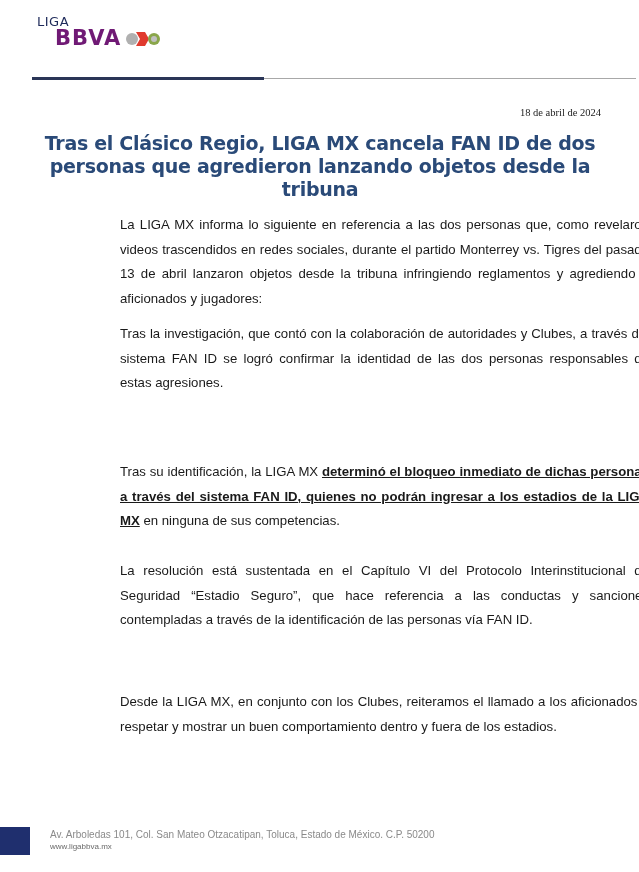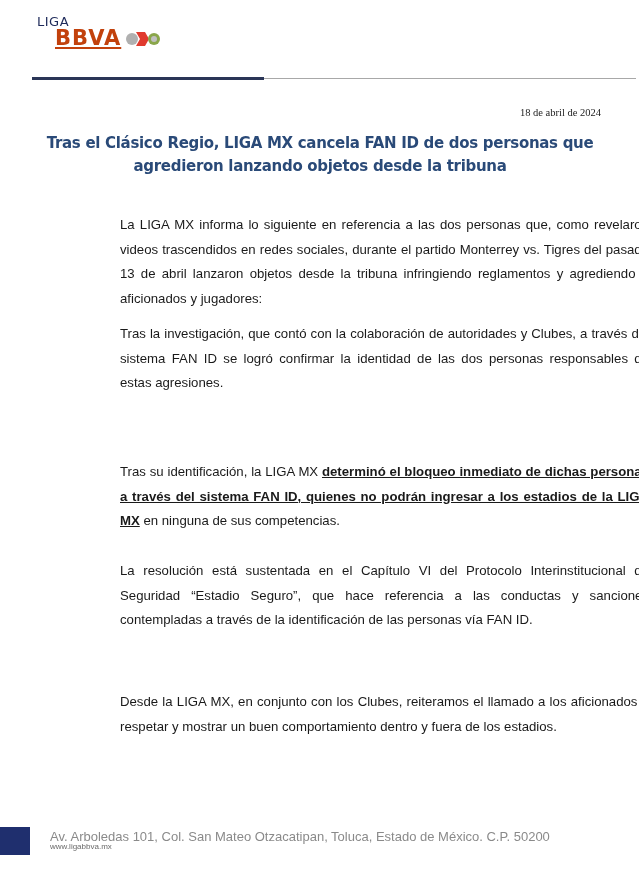--- a/index.html
+++ b/index.html
@@ -2,42 +2,42 @@
 <html><head>
   <meta charset="utf-8">
   <style>
     html, body { margin: 0; padding: 0; }
     body {
       width: 639px; height: 872px; background: #ffffff; position: relative;
       overflow: hidden; font-family: "Liberation Sans", sans-serif; color: #1a1a1a;
     }
     .logo { position: absolute; left: 37px; top: 14px; width: 130px; height: 40px; text-align: center; }
     .logo-liga { position: absolute; left: 0; top: 0; font-size: 13px; color: #1e2a5a; letter-spacing: 0.5px; font-family: "DejaVu Sans", sans-serif; }
-    .logo-bbva { position: absolute; left: 18px; top: 12px; font-size: 21px; font-weight: bold; color: #c2410c; letter-spacing: 1px; font-family: "DejaVu Sans", sans-serif; text-decoration: underline; }
+    .logo-bbva { position: absolute; left: 18px; top: 12px; font-size: 21px; font-weight: bold; color: #701a75; letter-spacing: 1px; font-family: "DejaVu Sans", sans-serif; }
     .logo-mark { position: absolute; left: 88px; top: 14px; width: 36px; height: 22px; }
     .rule-thick { position: absolute; left: 32px; top: 77px; width: 232px; height: 3px; background: #2a3557; }
     .rule-thin { position: absolute; left: 264px; top: 78px; width: 372px; height: 1px; background: #a8a8a8; }
     .date { position: absolute; right: 38px; top: 107px; font-size: 10.5px; color: #222; font-family: Liberation Serif, serif; }
     .title {
       position: absolute; left: 40px; top: 132px; width: 560px; text-align: center;
-      color: #2a4a78; font-weight: bold; font-size: 15px; line-height: 23px;
+      color: #2a4a78; font-weight: bold; font-size: 19px; line-height: 23px;
       font-family: "DejaVu Sans", sans-serif; letter-spacing: -0.3px;
     }
     .para {
       position: absolute; left: 72px; width: 529px; font-size: 13.2px; line-height: 24.5px;
       text-align: justify; color: #1a1a1a; margin-left: 48px;
     }
     .para b { font-weight: bold; text-decoration: underline; }
     .p1 { top: 213px; }
     .p2 { top: 322px; }
     .p3 { top: 460px; }
     .p4 { top: 559px; }
     .p5 { top: 690px; }
     .footer-block { position: absolute; left: 0; top: 827px; width: 30px; height: 28px; background: #1f2f6e; }
-    .footer-address { position: absolute; left: 50px; top: 829px; font-size: 13px; color: #8a8a8a; }
+    .footer-address { position: absolute; left: 50px; top: 829px; font-size: 10px; color: #8a8a8a; }
     .footer-url { position: absolute; left: 50px; top: 842px; font-size: 8px; color: #6a6a6a; }
   </style>
 </head>
 <body>
 
 <div class="logo">
   <span class="logo-liga">LIGA</span>
   <span class="logo-bbva">BBVA</span>
   <svg class="logo-mark" viewBox="0 0 36 22">
     <circle cx="7" cy="11" r="6" fill="#b0b0b0"></circle>

